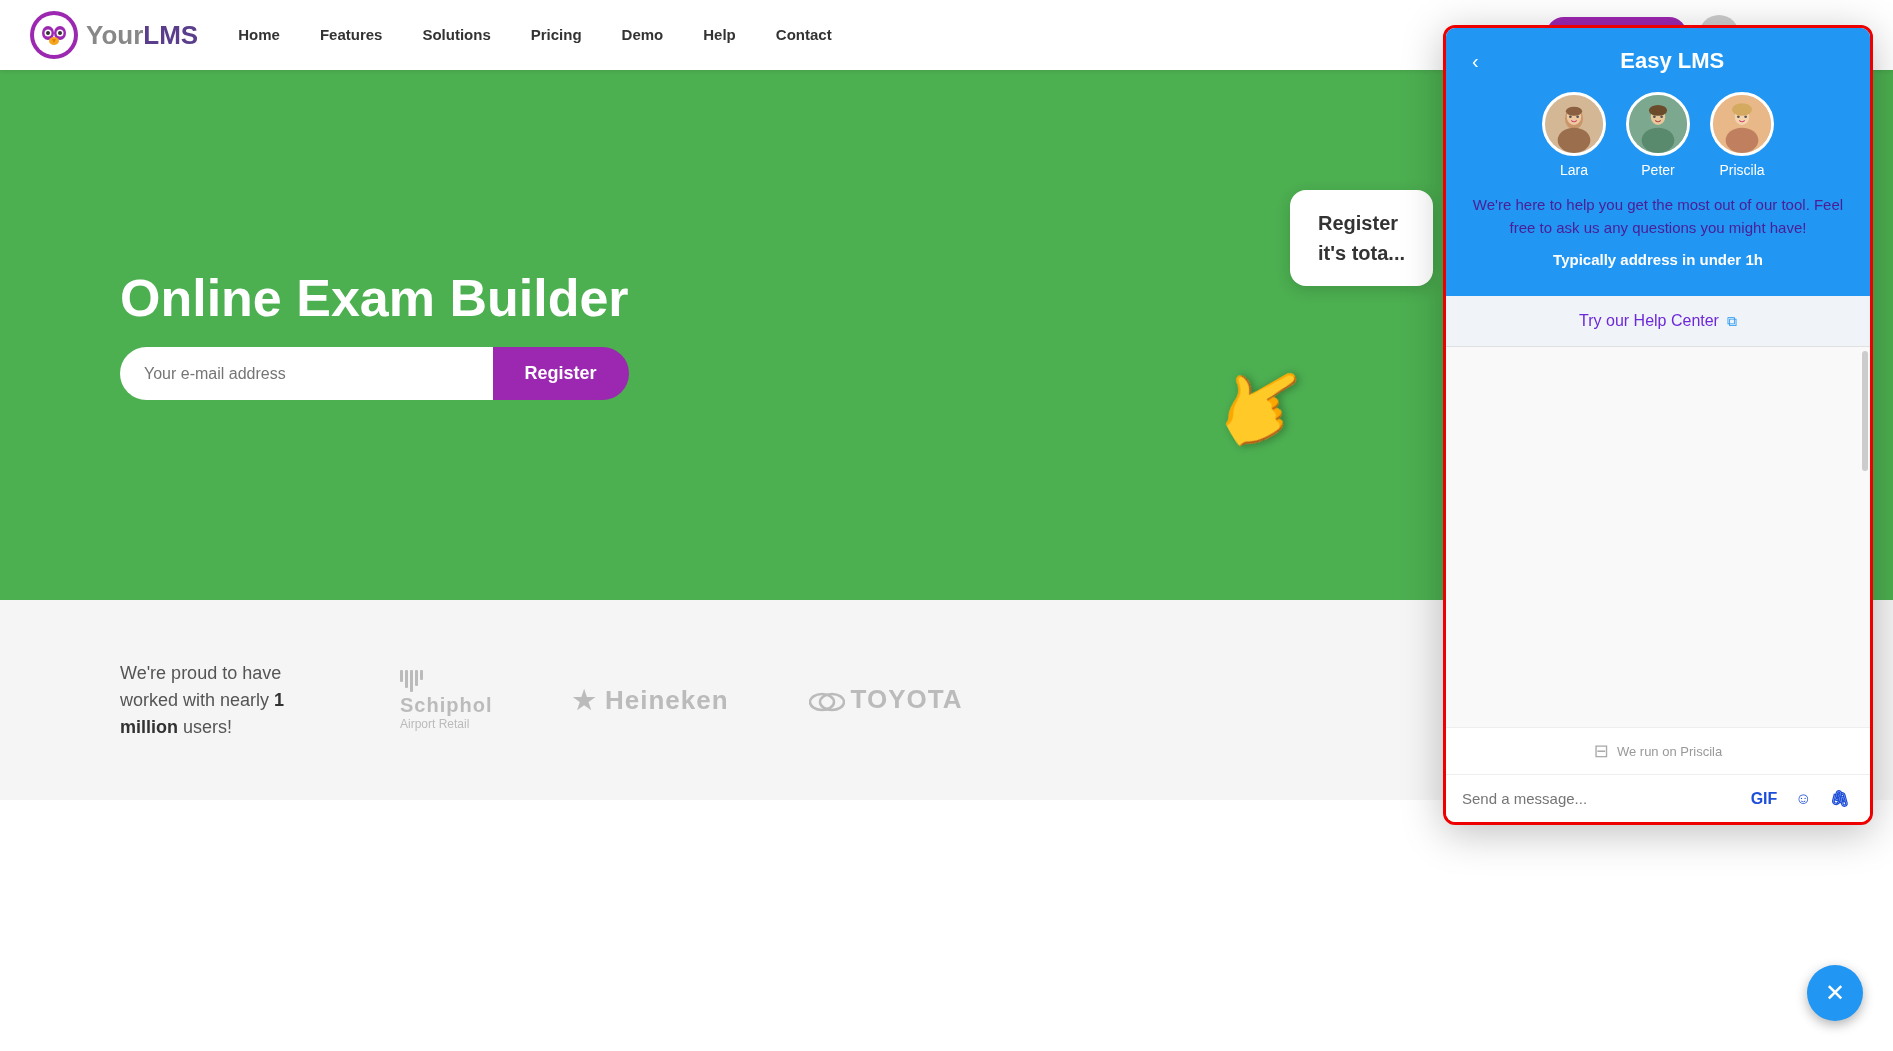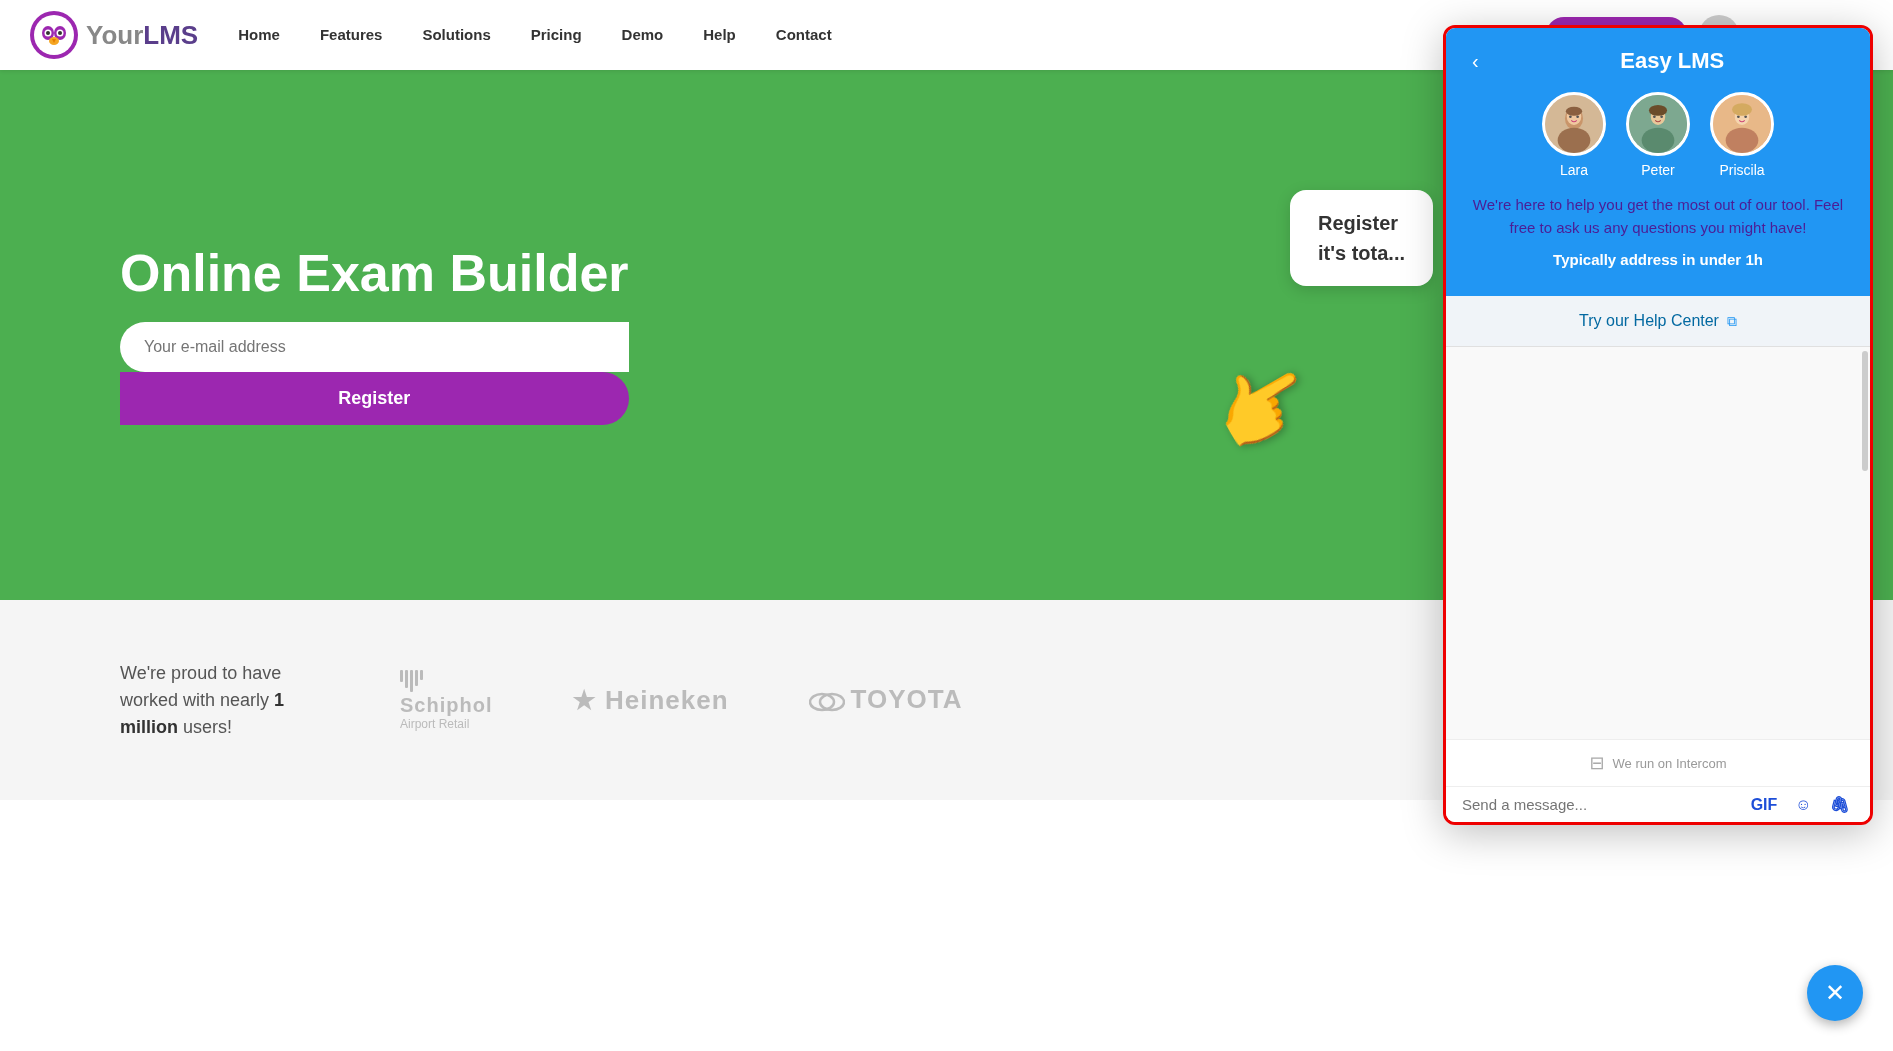--- a/index.html
+++ b/index.html
@@ -96,21 +96,20 @@
       font-size: 20px;
       color: #fff;
       margin-bottom: 40px;
       line-height: 1.5;
     }
     .hero-subtitle strong { font-weight: 800; }
     .hero-form {
       display: flex;
       gap: 0;
       max-width: 520px;
-      flex-direction: column;
     }
     .hero-input {
       flex: 1;
       padding: 16px 24px;
       border: none;
       border-radius: 30px 0 0 30px;
       font-size: 16px;
       outline: none;
     }
     .hero-btn {
@@ -272,21 +271,21 @@
       background: #f0f4f8;
       padding: 16px 20px;
       border-bottom: 1px solid #e0e0e0;
       display: flex;
       align-items: center;
       justify-content: center;
       gap: 8px;
       flex-shrink: 0;
     }
     .help-center-link {
-      color: #0369a1;
+      color: #6d28d9;
       font-size: 16px;
       font-weight: 500;
       text-decoration: none;
       cursor: pointer;
     }
     .external-icon {
       color: #2196f3;
       font-size: 14px;
     }
     .chat-messages {
@@ -316,21 +315,21 @@
     }
     .powered-icon {
       font-size: 18px;
       color: #aaa;
     }
     .powered-text {
       font-size: 13px;
       color: #999;
     }
     .chat-input-bar {
-      padding: 6px 16px;
+      padding: 12px 16px;
       background: #fff;
       border-top: 1px solid #eee;
       display: flex;
       align-items: center;
       gap: 2px;
       flex-shrink: 0;
     }
     .chat-input {
       flex: 1;
       border: none;
@@ -534,21 +533,21 @@
     <a class="help-center-link">Try our Help Center</a>
     <span class="external-icon">⧉</span>
   </div>
 
   <div class="chat-messages">
     <div class="chat-scrollbar"></div>
   </div>
 
   <div class="chat-powered">
     <span class="powered-icon">⊟</span>
-    <span class="powered-text">We run on Intercom</span>
+    <span class="powered-text">We run on Priscila</span>
   </div>
 
   <div class="chat-input-bar">
     <input class="chat-input" type="text" placeholder="Send a message..." style="">
     <div class="chat-input-actions">
       <button class="chat-action-btn">GIF</button>
       <button class="chat-action-btn">☺</button>
       <button class="chat-action-btn">🖇</button>
     </div>
   </div>

